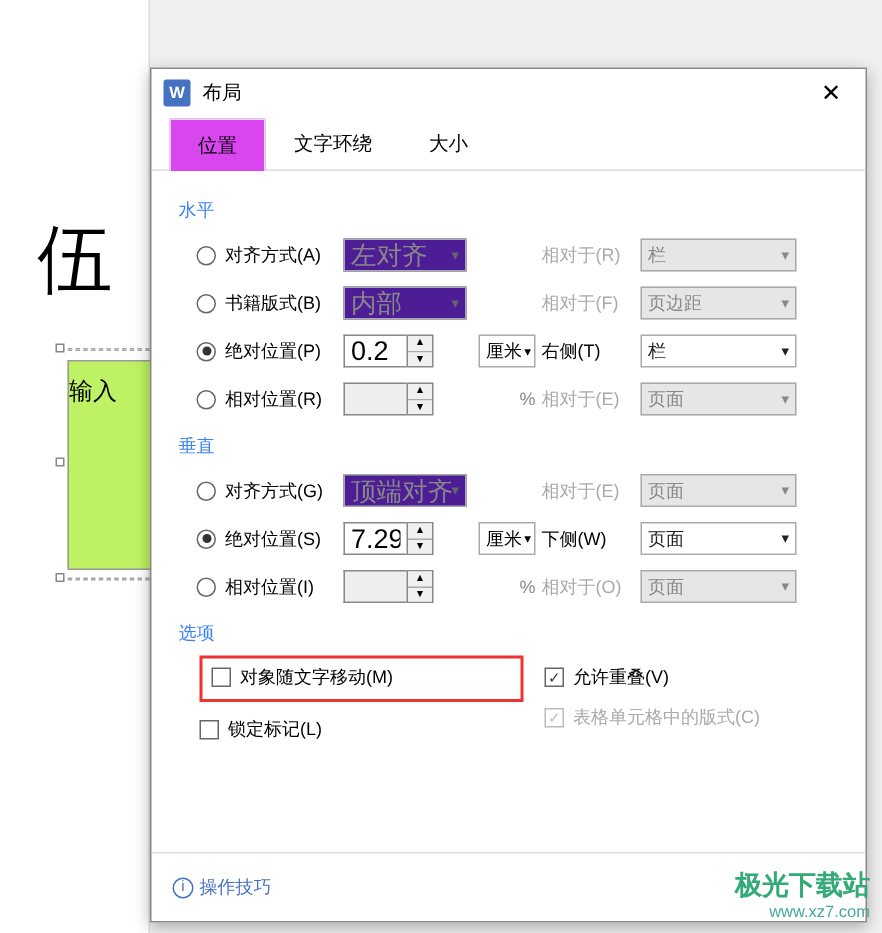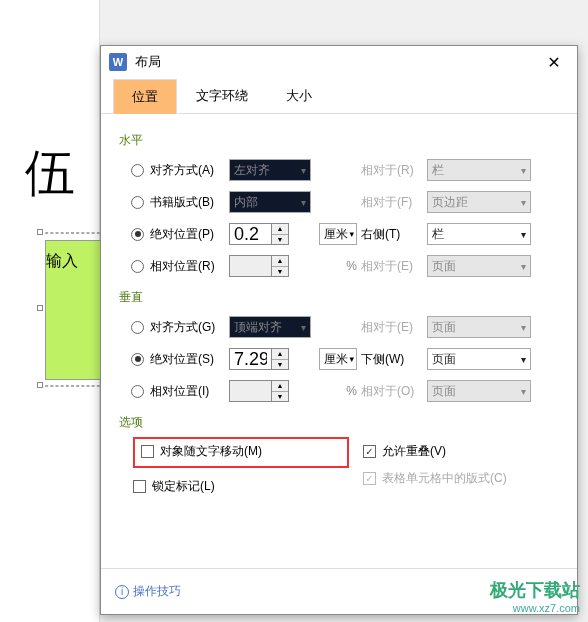--- a/index.html
+++ b/index.html
@@ -9,29 +9,29 @@
 .input-box { position: absolute; left: 45px; top: 240px; width: 60px; height: 140px; border: 1px solid #999; background: #bef264; font-size: 16px; padding: 10px 0; }
 .handle { position: absolute; width: 6px; height: 6px; border: 1px solid #888; background: #fff; }
 .dash-line { position: absolute; border: 1px dashed #aaa; }
 .dialog { position: absolute; left: 100px; top: 45px; width: 478px; height: 570px; background: #fff; border: 1px solid #888; box-shadow: 0 3px 10px rgba(0,0,0,0.3); }
 .titlebar { height: 32px; display: flex; align-items: center; padding: 0 8px; }
 .app-icon { width: 18px; height: 18px; background: #4672c4; color: #fff; display: flex; align-items: center; justify-content: center; font-size: 11px; font-weight: bold; border-radius: 2px; margin-right: 8px; }
 .title-text { flex: 1; font-size: 13px; }
 .close-btn { width: 30px; height: 24px; display: flex; align-items: center; justify-content: center; font-size: 16px; cursor: pointer; }
 .tabs { display: flex; padding: 0 12px; border-bottom: 1px solid #ddd; }
 .tab { padding: 8px 18px; font-size: 13px; cursor: pointer; border: 1px solid transparent; border-bottom: none; }
-.tab.active { border-color: #ddd; background: #fdba74; position: relative; top: 1px; }
+.tab.active { border-color: #ddd; background: #d946ef; position: relative; top: 1px; }
 .content { padding: 10px 18px 0 18px; }
-.section-label { font-size: 12px; color: #4d7c0f; margin: 8px 0 6px 0; }
+.section-label { font-size: 12px; color: #3b82f6; margin: 8px 0 6px 0; }
 .row { display: flex; align-items: center; height: 30px; margin-bottom: 2px; }
 .radio-col { width: 110px; display: flex; align-items: center; gap: 6px; padding-left: 12px; }
 .radio { width: 13px; height: 13px; border: 1px solid #666; border-radius: 50%; display: flex; align-items: center; justify-content: center; }
 .radio.checked::after { content: ''; width: 6px; height: 6px; background: #333; border-radius: 50%; }
 .val-col { width: 90px; }
-.combo { width: 82px; height: 22px; border: 1px solid #aaa; background: #0f172a; display: flex; align-items: center; padding: 0 4px; font-size: 12px; color: #888; position: relative; }
+.combo { width: 82px; height: 22px; border: 1px solid #aaa; background: #4c1d95; display: flex; align-items: center; padding: 0 4px; font-size: 17px; color: #888; position: relative; }
 .combo::after { content: '▾'; position: absolute; right: 4px; color: #666; font-size: 10px; }
 .spinner { width: 82px; height: 22px; display: flex; }
 .spinner input { width: 42px; border: 1px solid #888; border-right: none; padding: 0 4px; font-size: 18px; }
 .spin-btns { width: 18px; display: flex; flex-direction: column; border: 1px solid #888; }
 .spin-btns span { flex: 1; display: flex; align-items: center; justify-content: center; font-size: 7px; background: #f0f0f0; border-bottom: 1px solid #aaa; }
 .spin-btns span:last-child { border-bottom: none; }
 .unit-col { width: 42px; text-align: right; }
 .unit-combo { width: 38px; height: 22px; border: 1px solid #aaa; display: flex; align-items: center; padding: 0 4px; font-size: 12px; position: relative; }
 .unit-combo::after { content: '▾'; position: absolute; right: 2px; font-size: 9px; }
 .pct { width: 38px; font-size: 12px; color: #888; padding-left: 4px; }

